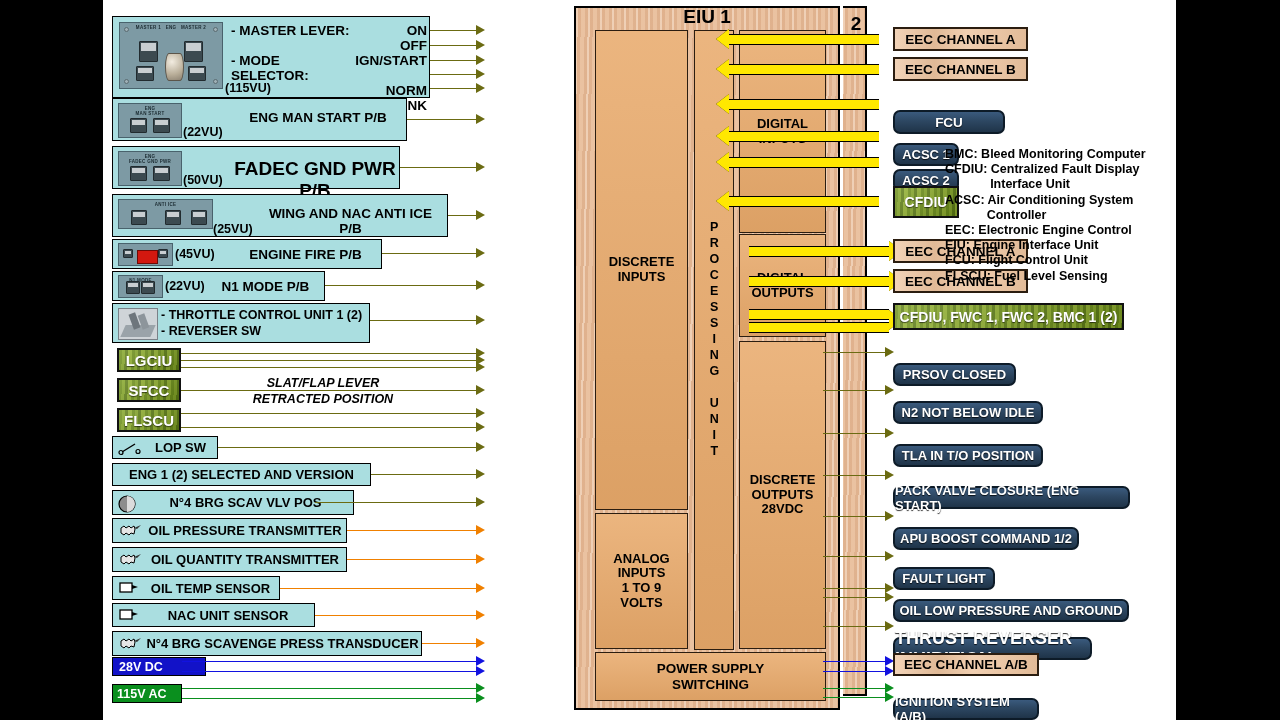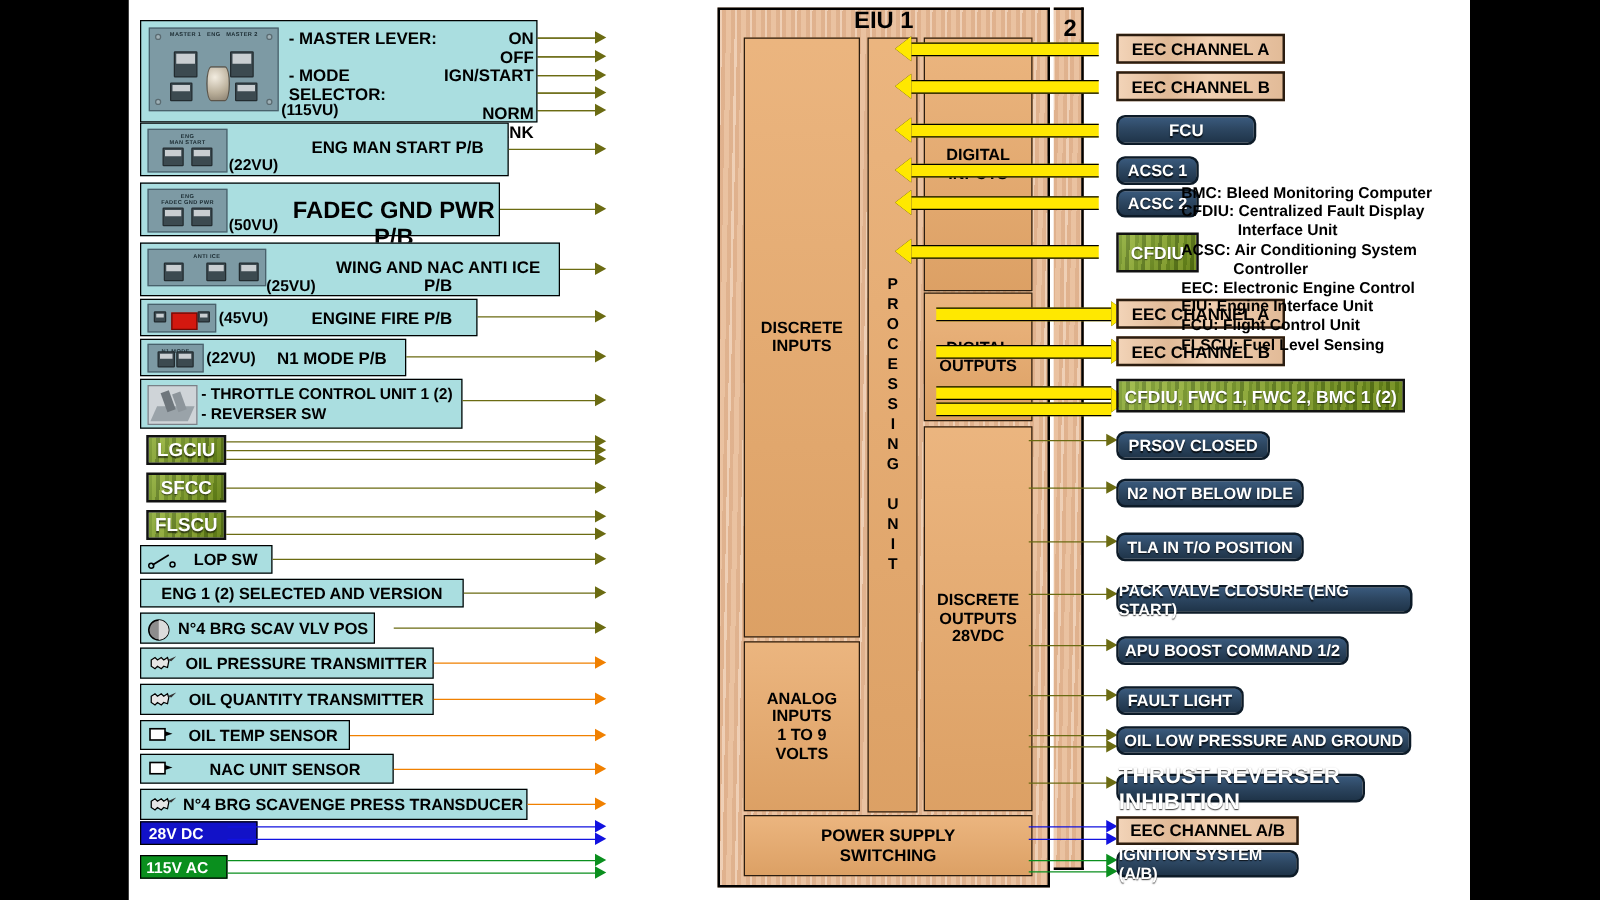--- a/index.html
+++ b/index.html
@@ -29,20 +29,21 @@
     text-shadow:0 1px 1px rgba(0,0,0,.6);
   }
 
   
   .navy{
     background:linear-gradient(180deg,#3a5a7d 0%,#2d4762 45%,#1f3449 100%);
     border:2px solid #0d1b28;border-radius:7px;
     color:#fff;font-weight:bold;
     display:flex;align-items:center;justify-content:center;
     text-shadow:0 1px 1px rgba(0,0,0,.8);
+    margin-top:18px;
   }
 
   
   .tan{
     background:
       linear-gradient(90deg,rgba(255,255,255,.25),rgba(0,0,0,.06) 30%,rgba(255,255,255,.18) 55%,rgba(0,0,0,.05));
     background-color:#eec5a0;
     border:2px solid #2b1d10;
     color:#000;font-weight:bold;
     display:flex;align-items:center;justify-content:center;
@@ -218,37 +219,39 @@
   <div class="greenbox abs" style="left:14px;top:348px;width:64px;height:24px;font-size:15px;">
     <span>LGCIU</span>
   </div>
   <div class="greenbox abs" style="left:14px;top:378px;width:64px;height:24px;font-size:15px;">
     <span>SFCC</span>
   </div>
   <div class="greenbox abs" style="left:14px;top:408px;width:64px;height:24px;font-size:15px;">
     <span>FLSCU</span>
   </div>
 
+  <div class="abs" style="left:120px;top:375px;width:200px;text-align:center;font-size:12.5px;font-weight:bold;font-style:italic;line-height:16px;white-space:pre;">SLAT/FLAP LEVER
+RETRACTED POSITION</div>
 
   <div class="cyan abs" style="left:9px;top:436px;width:106px;height:23px;font-size:13px;">
     <span class="gicon">
       <svg viewBox="0 0 26 16" width="26" height="16">
             <line x1="4" y1="12" x2="17" y2="4" stroke="#000" stroke-width="1.4"></line>
             <circle cx="3" cy="12.5" r="2" fill="none" stroke="#000" stroke-width="1.2"></circle>
             <circle cx="20" cy="11.5" r="2" fill="none" stroke="#000" stroke-width="1.2"></circle>
           </svg>
     </span>
     <span class="lbl">LOP SW</span>
   </div>
 
   <div class="cyan abs" style="left:9px;top:463px;width:259px;height:23px;font-size:13px;">
     <span class="lbl">ENG 1 (2) SELECTED AND VERSION</span>
   </div>
 
-  <div class="cyan abs" style="left:9px;top:490px;width:188px;height:25px;font-size:13px;justify-content:flex-end;">
+  <div class="cyan abs" style="left:9px;top:490px;width:242px;height:25px;font-size:13px;justify-content:flex-end;">
     <span class="gicon" style="width:20px;">
       <svg viewBox="0 0 20 18" width="20" height="18">
             <circle cx="9" cy="9" r="8" fill="#8d8d8d" stroke="#000" stroke-width="1.2"></circle>
             <path d="M9 1 A8 8 0 0 1 9 17 Z" fill="#dcdcdc"></path>
           </svg>
     </span>
     <span class="lbl">N°4 BRG SCAV VLV POS</span>
   </div>
 
   <div class="cyan abs" style="left:9px;top:518px;width:235px;height:25px;font-size:13px;">

